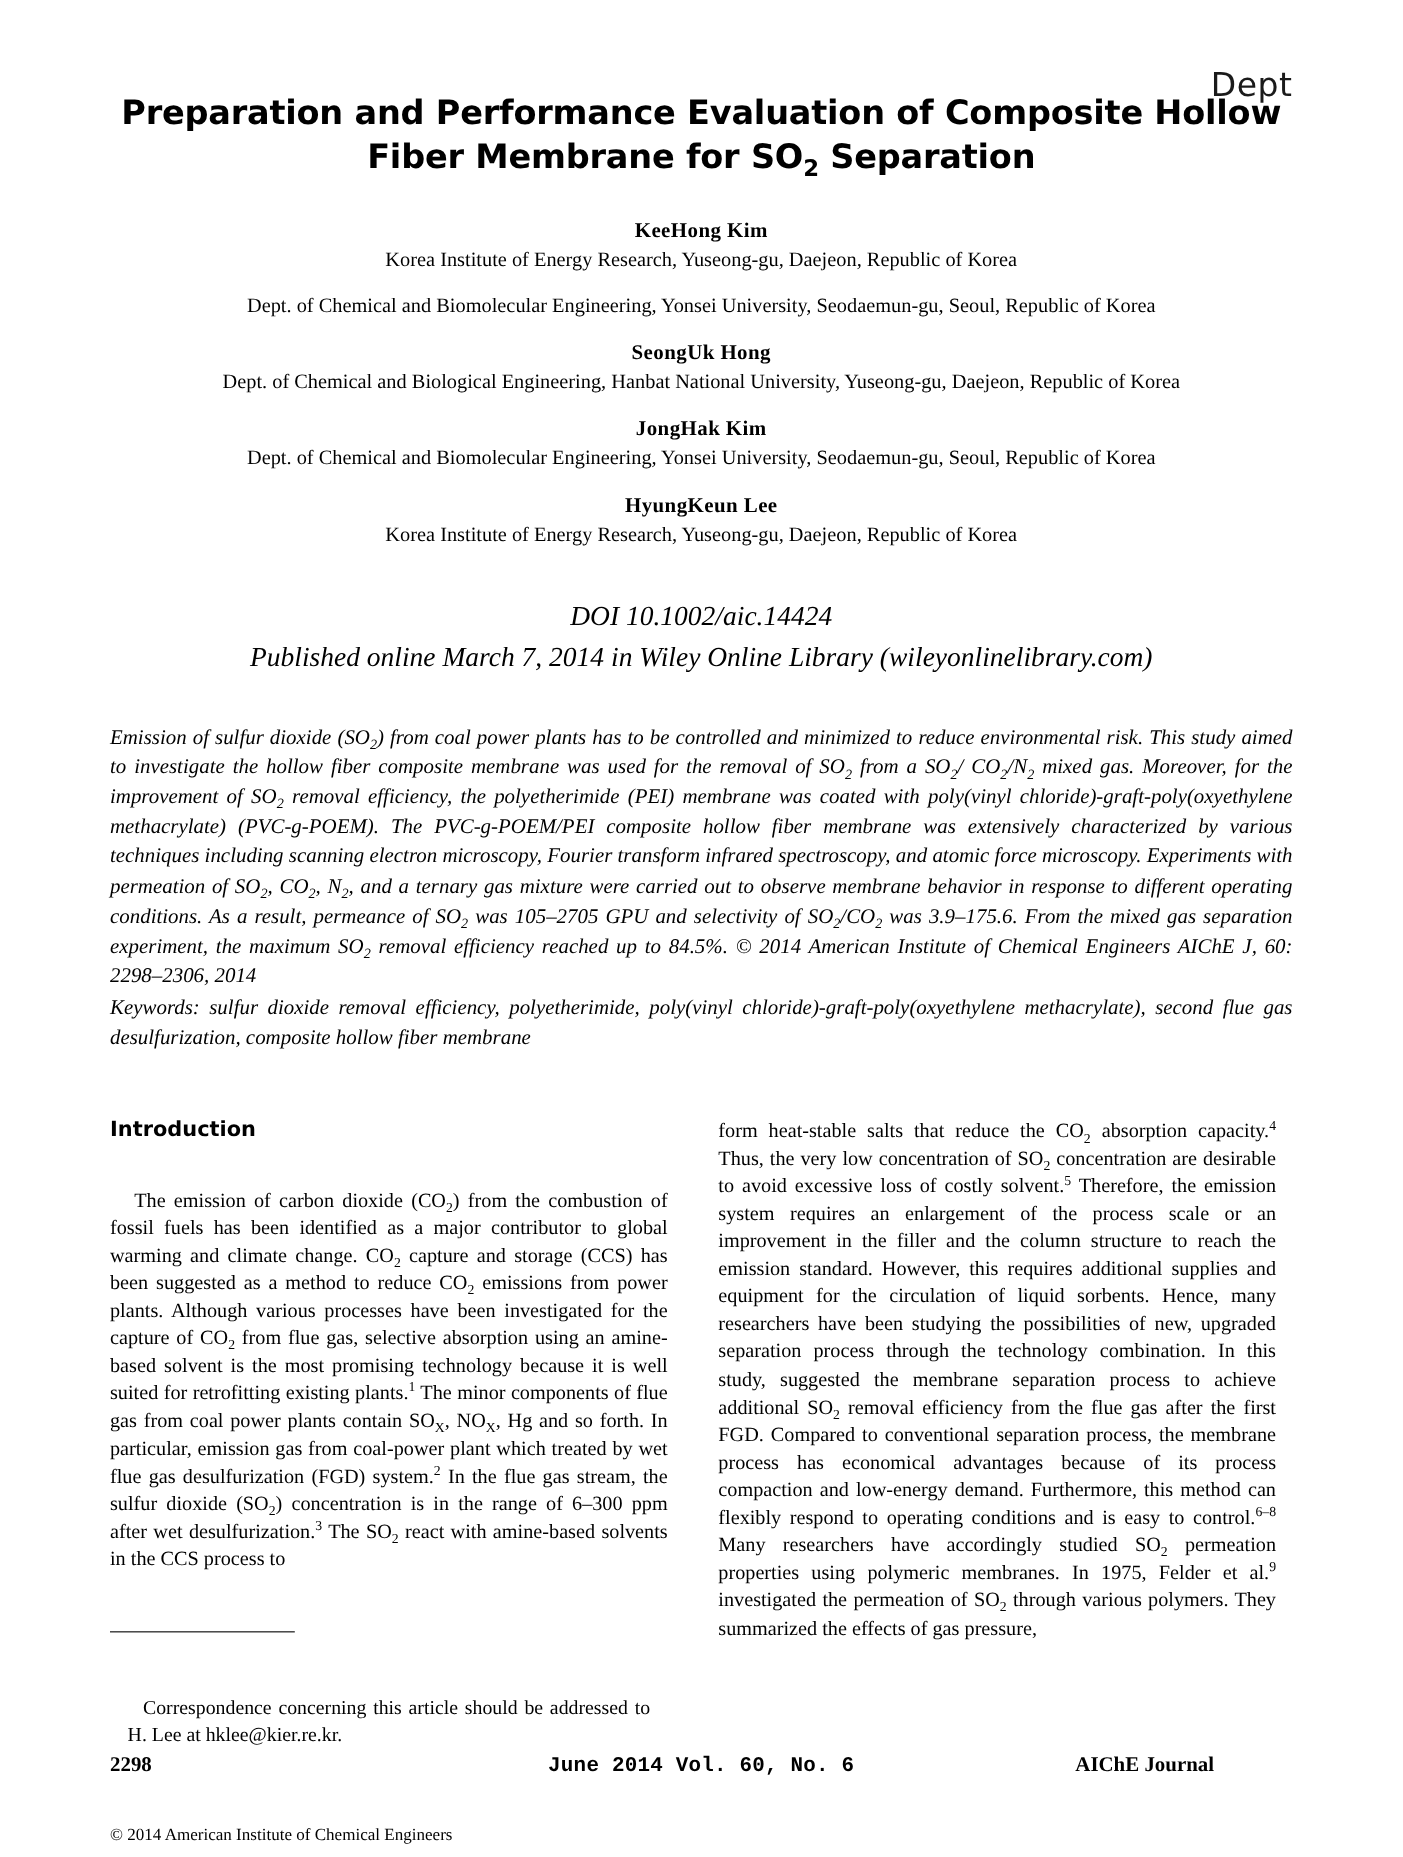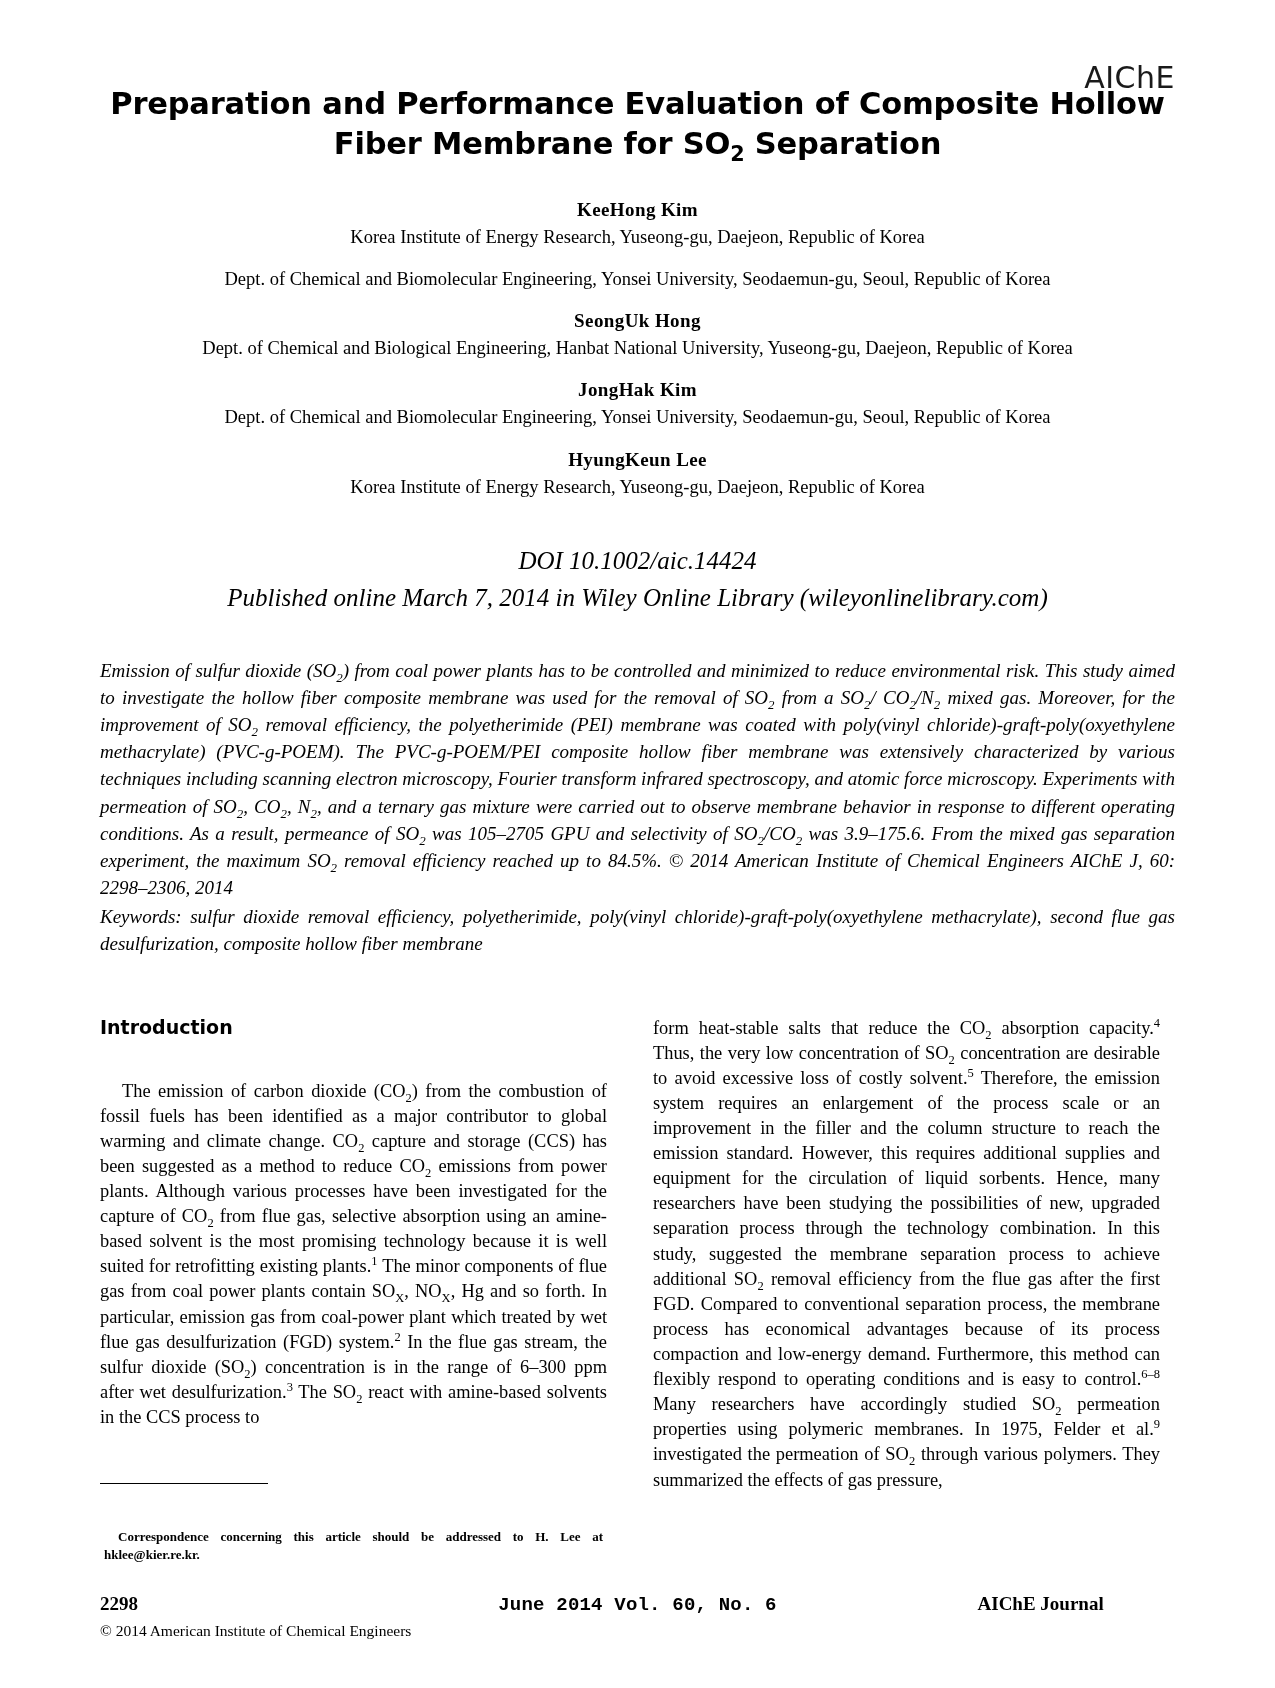--- a/index.html
+++ b/index.html
@@ -115,25 +115,24 @@
     font-size: 0.68em;
     line-height: 0;
   }
   .footnote-rule {
     width: 168px;
     border: 0;
     border-top: 1px solid #000;
     margin: 20px 0 7px 0;
   }
   .footnote {
-    font-size: 13px;
+    font-size: 18px;
     line-height: 1.36;
     text-align: justify;
-    margin: 4px;
-    font-weight: bold;
+    margin: 16px;
   }
   .footnote .fn-indent {
     padding-left: 14px;
   }
   .copyright {
     margin-top: 22px;
     font-size: 15.5px;
   }
   .footer {
     position: absolute;
@@ -150,21 +149,21 @@
   .footer .left { width: 25%; text-align: left; }
   .footer .center { width: 50%; text-align: center; letter-spacing: 0.2px; font-family: Liberation Mono, monospace; }
   .footer .right { width: 25%; text-align: center; }
   .col-left-stack { display: flex; flex-direction: column; height: 100%; gap: 33px; }
 </style>
 </head>
 <body>
 
 <div class="page">
 
-  <div class="journal-logo">AIChE</div>
+  <div class="journal-logo">Dept</div>
 
   <h1 class="title">
     <span>Preparation and Performance Evaluation of Composite Hollow</span><br>
     <span>Fiber Membrane for SO</span><sub>2</sub><span> Separation</span>
   </h1>
 
   <div class="authors-block">
     <div class="author-name">KeeHong Kim</div>
     <div class="affil">Korea Institute of Energy Research, Yuseong-gu, Daejeon, Republic of Korea</div>
     <div class="affil" style="margin-top:16px;">Dept. of Chemical and Biomolecular Engineering, Yonsei University, Seodaemun-gu, Seoul, Republic of Korea</div>

